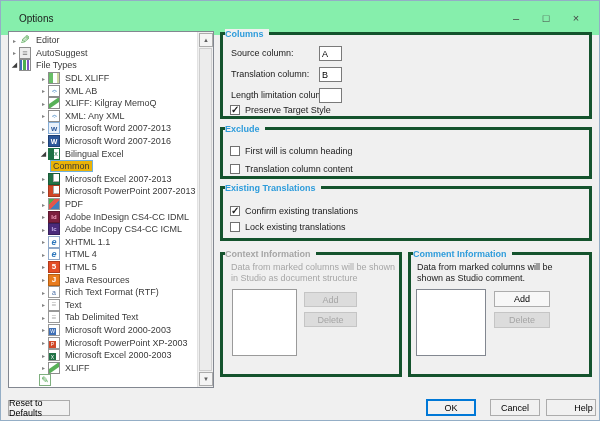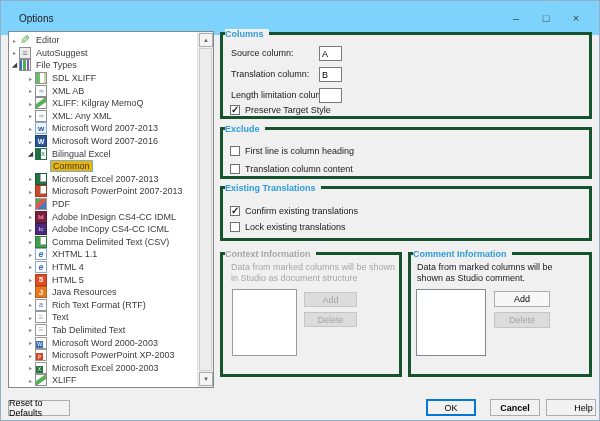--- a/index.html
+++ b/index.html
@@ -1,30 +1,30 @@
 <!DOCTYPE html>
 <html><head>
 <meta charset="utf-8">
 <style>
   * { box-sizing: border-box; margin: 0; padding: 0; }
   html,body { width:600px; height:421px; }
   body { font-family:"Liberation Sans", sans-serif; font-size:9px; color:#1a1a1a; overflow:hidden; }
   .window { position:relative; width:600px; height:421px; background:#f0f0f0; border:1px solid #94aec6; }
 
   
-  .titlebar { position:absolute; left:0; top:0; width:100%; height:34px; background:#7dd3fc; display:flex; align-items:center;justify-content:space-between; }
+  .titlebar { position:absolute; left:0; top:0; width:100%; height:34px; background:#86efac; display:flex; align-items:center;justify-content:space-between; }
   .title { margin-left:18px; font-size:10px; color:#1a1a1a; }
   .caption-btns { margin-left:auto; margin-right:8px; display:flex; }
   .cap-btn { width:30px; height:22px; display:flex; align-items:center; justify-content:center; color:#444; font-size:11px; }
 
   
   .tree-panel { position:absolute; left:7px; top:30px; width:206px; height:357px; background:#fff; border:1px solid #828790; overflow:hidden; }
   .tree-items { position:absolute; left:0; top:0; right:16px; bottom:0; padding-top:2px; overflow:hidden; }
   .trow { display:flex; align-items:center; height:12.6px; padding-left:1px; white-space:nowrap; color:#3a3a3a; }
-  .trow.lvl1 { padding-left:17px; }
+  .trow.lvl1 { padding-left:17px;margin-left:13px; }
   .trow.lvl2 { padding-left:41px; }
   .arrow { width:9px; min-width:9px; text-align:center; font-size:6px; color:#838383; }
   .arrow.expanded { color:#3c3c3c; font-size:7px; }
   .tlabel { padding:0 2px; }
   .tlabel.sel { background:#eab308; border:1px solid #70afdf; }
 
   
   .ti { width:12px; min-width:12px; height:12px; margin-right:3px; position:relative; }
   .ti::before { position:absolute; inset:0; display:flex; align-items:center; justify-content:center; }
   .ic-editor-pencil::before { content:"✎"; color:#44a044; font-size:12px; transform:scaleX(-1); }
@@ -94,21 +94,21 @@
   .desc { position:absolute; line-height:11px; }
   .desc.disabled { color:#a6a6a6; }
   .listbox { position:absolute; background:#fff; border:1px solid #828790; }
   .listbox.gray { border-color:#9a9a9a; }
 
   .btn { position:absolute; display:flex; align-items:center; justify-content:center; background:#f1f1f1; border:1px solid #acacac; color:#000; font-size:9px; }
   .btn.disabled { background:#dcdcdc; border-color:#c5c5c5; color:#a5a5a5; }
   .btn.focused { border:1px solid #0078d7; box-shadow:inset 0 0 0 1px #0078d7; }
   #btn-reset { left:7px; top:399px; width:62px; height:16px; }
   #btn-ok { left:425px; top:398px; width:50px; height:17px; }
-  #btn-cancel { left:489px; top:398px; width:50px; height:17px;font-weight:bold; }
+  #btn-cancel { left:489px; top:398px; width:50px; height:17px; }
   #btn-help { left:545px; top:398px; width:50px; height:17px;padding-left:25px; }
   #ctx-add { left:81px; top:37px; width:53px; height:15px; }
   #ctx-del { left:81px; top:57px; width:53px; height:15px; }
   #cmt-add { left:83px; top:36px; width:56px; height:16px; background:#f7f7f7; }
   #cmt-del { left:83px; top:57px; width:56px; height:16px; }
 </style>
 </head>
 <body>
 
 <div class="window">
@@ -194,25 +194,20 @@
         </div>
         <div class="trow lvl1">
           <span class="arrow collapsed">▸</span>
           <span class="ti ic-indesign"></span>
           <span class="tlabel">Adobe InDesign CS4-CC IDML</span>
         </div>
         <div class="trow lvl1">
           <span class="arrow collapsed">▸</span>
           <span class="ti ic-incopy"></span>
           <span class="tlabel">Adobe InCopy CS4-CC ICML</span>
-        </div>
-        <div class="trow lvl1">
-          <span class="arrow collapsed">▸</span>
-          <span class="ti ic-csv"></span>
-          <span class="tlabel">Comma Delimited Text (CSV)</span>
         </div>
         <div class="trow lvl1">
           <span class="arrow collapsed">▸</span>
           <span class="ti ic-html-globe"></span>
           <span class="tlabel">XHTML 1.1</span>
         </div>
         <div class="trow lvl1">
           <span class="arrow collapsed">▸</span>
           <span class="ti ic-html-globe"></span>
           <span class="tlabel">HTML 4</span>
@@ -284,21 +279,21 @@
     <span class="cbrow" style="top:70px">
       <span class="cb checked"></span>
       <span>Preserve Target Style</span>
     </span>
   </div>
 
   <div class="group" id="g-exclude">
     <span class="group-label">Exclude</span>
     <span class="cbrow" style="top:16px">
       <span class="cb"></span>
-      <span>First line is column heading</span>
+      <span>First will is column heading</span>
     </span>
     <span class="cbrow" style="top:34px">
       <span class="cb"></span>
       <span>Translation column content</span>
     </span>
   </div>
 
   <div class="group" id="g-existing">
     <span class="group-label">Existing Translations</span>
     <span class="cbrow" style="top:17px">

